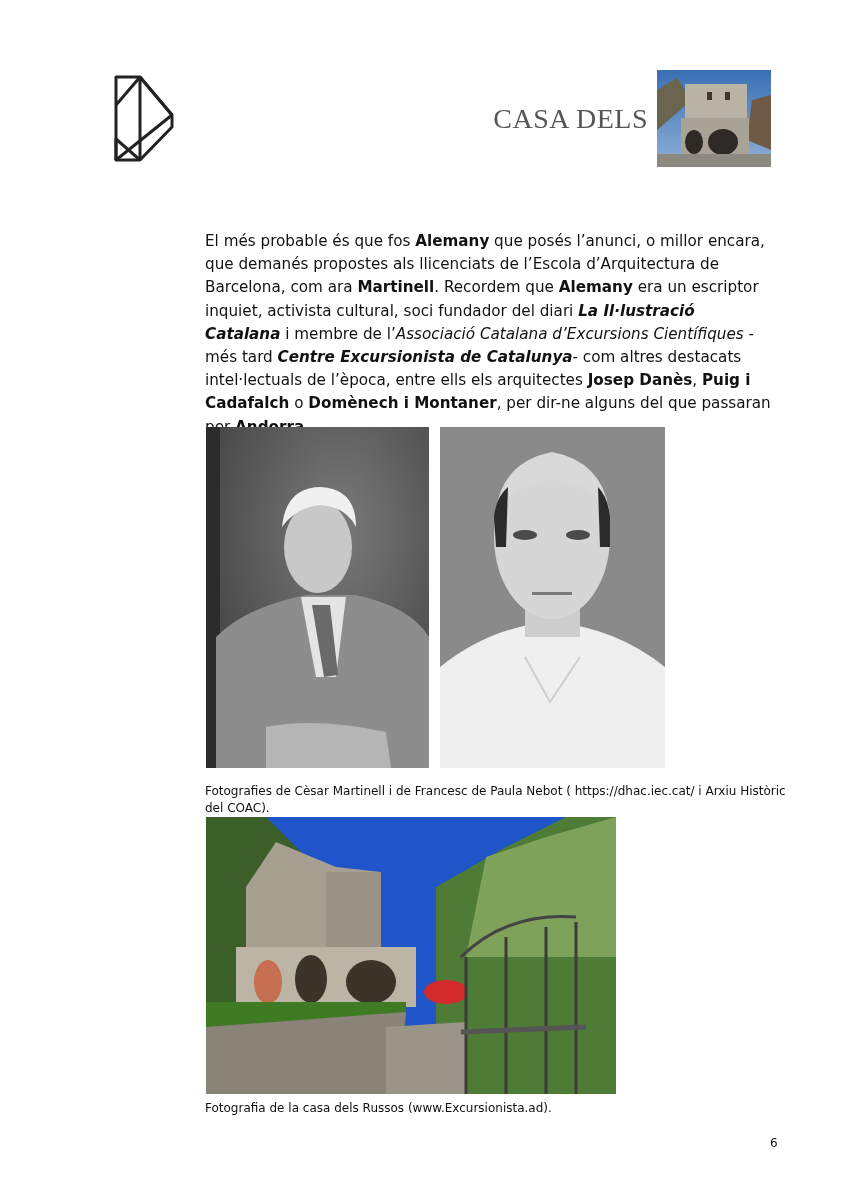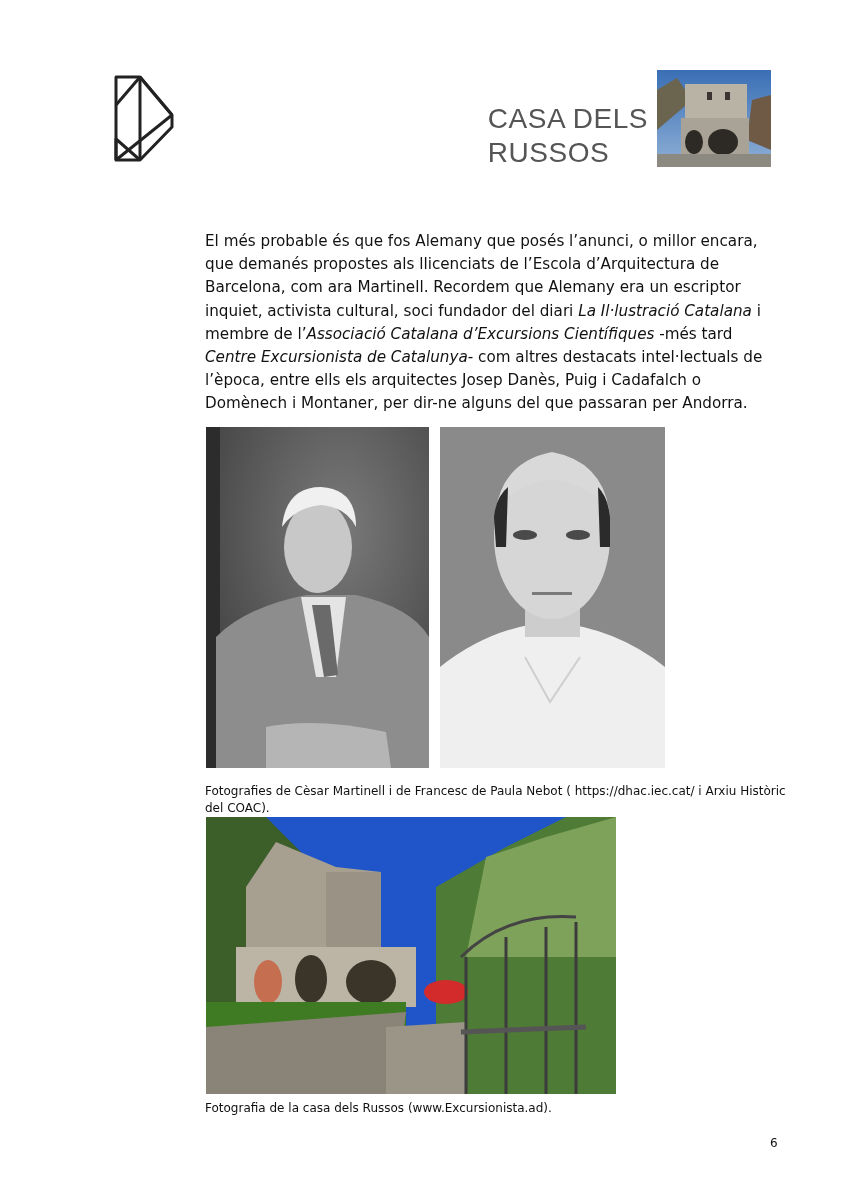--- a/index.html
+++ b/index.html
@@ -1,21 +1,21 @@
 <!DOCTYPE html>
 <html><head>
 <meta charset="utf-8">
 <style>
   html, body { margin:0; padding:0; background:#ffffff; }
   body { width:848px; height:1200px; position:relative; overflow:hidden; font-family:"DejaVu Sans", sans-serif; color:#111; }
   .logo { position:absolute; left:113px; top:75px; width:62px; height:88px; }
-  .title { position:absolute; right:200px; top:102px; text-align:left; font-family:Liberation Sans, sans-serif; font-size:28px; line-height:34px; color:#555; letter-spacing:0.5px; }
+  .title { position:absolute; right:200px; top:102px; text-align:center; font-family:Liberation Serif, serif; font-size:28px; line-height:34px; color:#555; letter-spacing:0.5px; }
   .header-photo { position:absolute; left:657px; top:70px; width:114px; height:97px; overflow:hidden; }
   .body-text { position:absolute; left:205px; top:230px; width:570px; font-size:15.2px; line-height:23.2px; color:#111; }
-  .body-text b { font-weight:normal; }
+  .body-text b { font-weight:bold; }
   .photo { position:absolute; overflow:hidden; }
   .p1 { left:206px; top:427px; width:223px; height:341px; }
   .p2 { left:440px; top:427px; width:225px; height:341px; }
   .p3 { left:206px; top:817px; width:410px; height:277px; }
   .caption { position:absolute; left:205px; font-size:12px; line-height:17px; color:#111; }
   .cap1 { top:783px; width:600px; }
   .cap2 { top:1100px; width:600px; }
   .page-num { position:absolute; left:770px; top:1136px; font-size:12px; color:#111; }
 </style>
 </head>
@@ -29,21 +29,20 @@
       <path d="M3 30 L27 2"></path>
       <path d="M3 85 V64 L27 85"></path>
       <path d="M3 85 L59 40"></path>
       <path d="M27 2 L59 40"></path>
     </g>
   </svg>
 </div>
 
 <div class="title">
   <div>CASA DELS</div>
-  <div>RUSSOS</div>
 </div>
 
 <div class="header-photo">
   <svg width="114" height="97" viewBox="0 0 114 97">
     <defs>
       <linearGradient id="sky1" x1="0" y1="0" x2="0" y2="1">
         <stop offset="0" stop-color="#3a6fb5"></stop>
           <stop offset="1" stop-color="#8fb0d6"></stop>
       </linearGradient>
     </defs>

